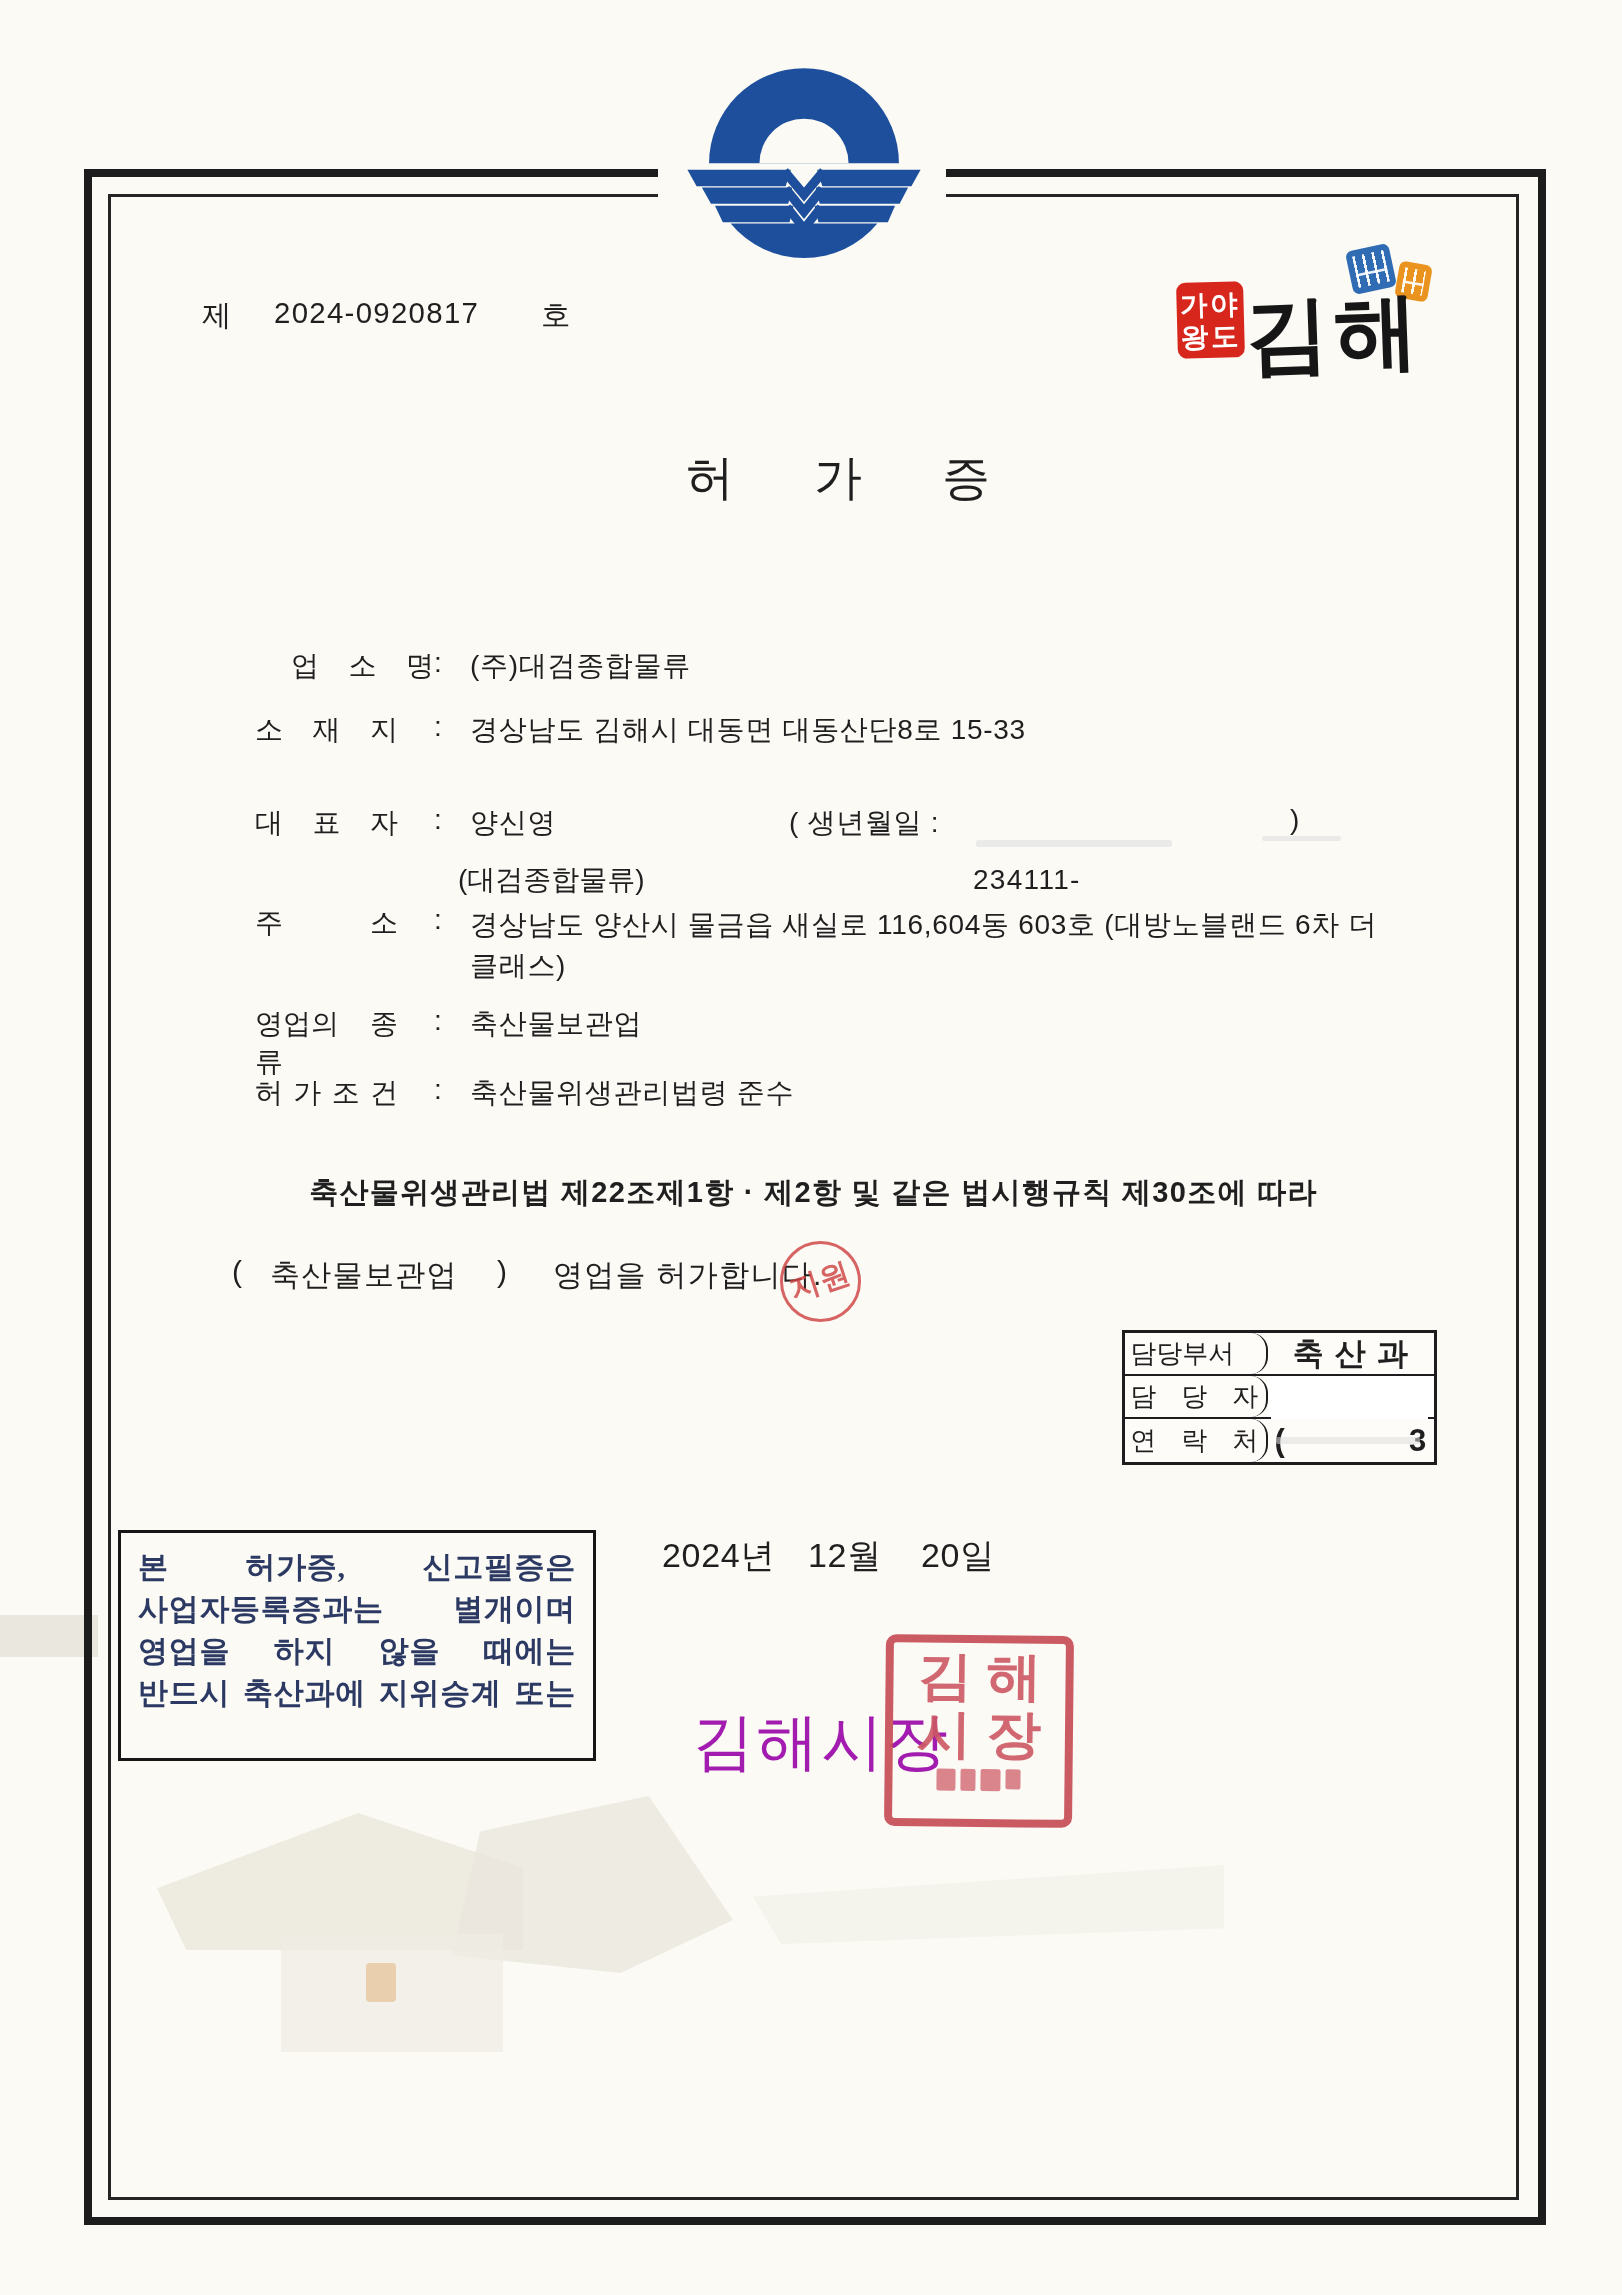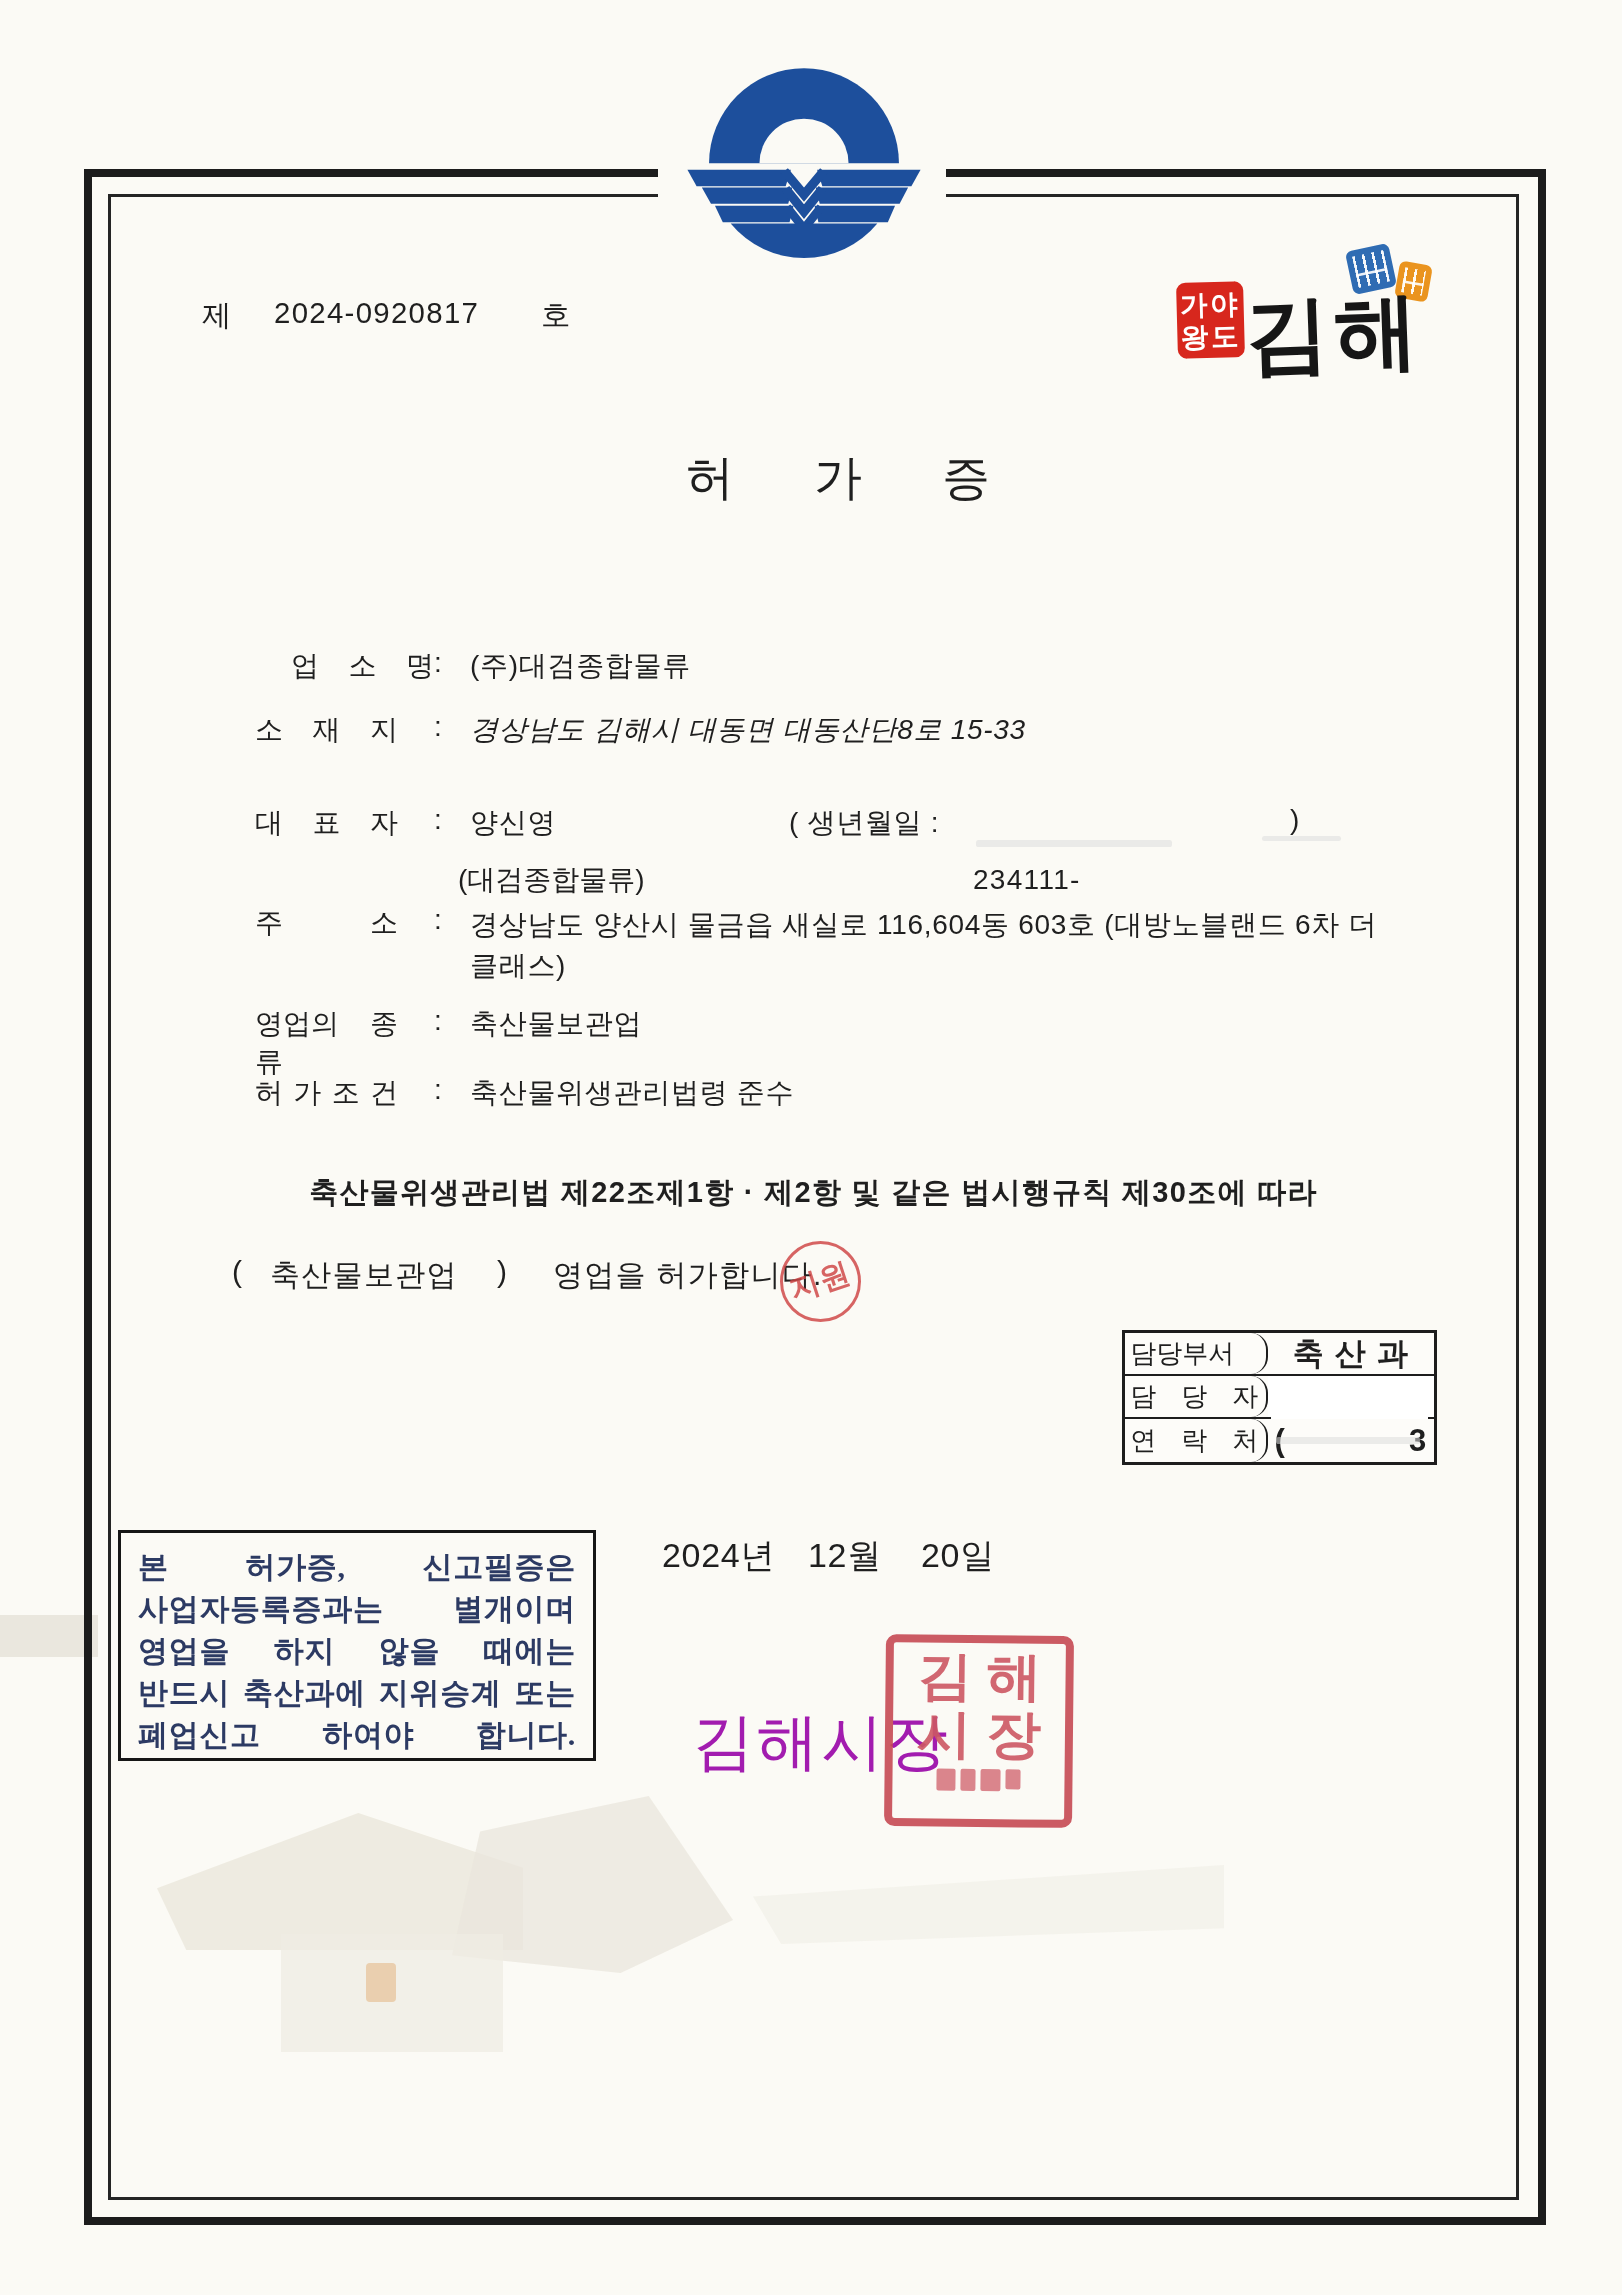--- a/index.html
+++ b/index.html
@@ -126,21 +126,21 @@
   <span class="abs docno docno-suffix">호</span>
 
   <div class="abs title">허가증</div>
 
   <span class="abs f-label" style="left:255px;top:647px;margin-left:36px;">업 소 명</span>
   <span class="abs f-colon" style="left:434px;top:647px;">:</span>
   <span class="abs f-value" style="left:470px;top:647px;">(주)대검종합물류</span>
 
   <span class="abs f-label" style="left:255px;top:711px;">소 재 지</span>
   <span class="abs f-colon" style="left:434px;top:711px;">:</span>
-  <span class="abs f-value" style="left:470px;top:711px;font-style:italic;">경상남도 김해시 대동면 대동산단8로 15-33</span>
+  <span class="abs f-value" style="left:470px;top:711px;">경상남도 김해시 대동면 대동산단8로 15-33</span>
 
   <span class="abs f-label" style="left:255px;top:804px;">대 표 자</span>
   <span class="abs f-colon" style="left:434px;top:804px;">:</span>
   <span class="abs f-value" style="left:470px;top:804px;">양신영</span>
   <span class="abs f-value" style="left:789px;top:804px;">( 생년월일 :</span>
   <span class="abs f-value" style="left:1290px;top:804px;">)</span>
   <div class="abs smudge" style="left:976px;top:840px;width:196px;height:6.5px;"></div>
   <div class="abs smudge" style="left:1262px;top:836px;width:79px;height:5.2px;"></div>
   <span class="abs sub" style="left:458px;top:861px;">(대검종합물류)</span>
   <span class="abs sub" style="left:973px;top:864px;letter-spacing:1.3px;">234111-</span>
@@ -194,21 +194,20 @@
 
   <span class="abs date" style="left:662px;">2024년</span>
   <span class="abs date" style="left:808px;">12월</span>
   <span class="abs date" style="left:921px;">20일</span>
 
   <div class="abs notice">
     <div>본 허가증, 신고필증은</div>
     <div>사업자등록증과는 별개이며</div>
     <div>영업을 하지 않을 때에는</div>
     <div>반드시 축산과에 지위승계 또는</div>
-    <div>폐업신고 하여야 합니다.</div>
   </div>
 
   <div class="abs issuer">김해시장</div>
   <div class="abs big-seal">
     <div class="srow">김해</div>
     <div class="srow">시장</div>
     <div class="seal-deco">
         <i></i>
         <i></i>
         <i></i>

